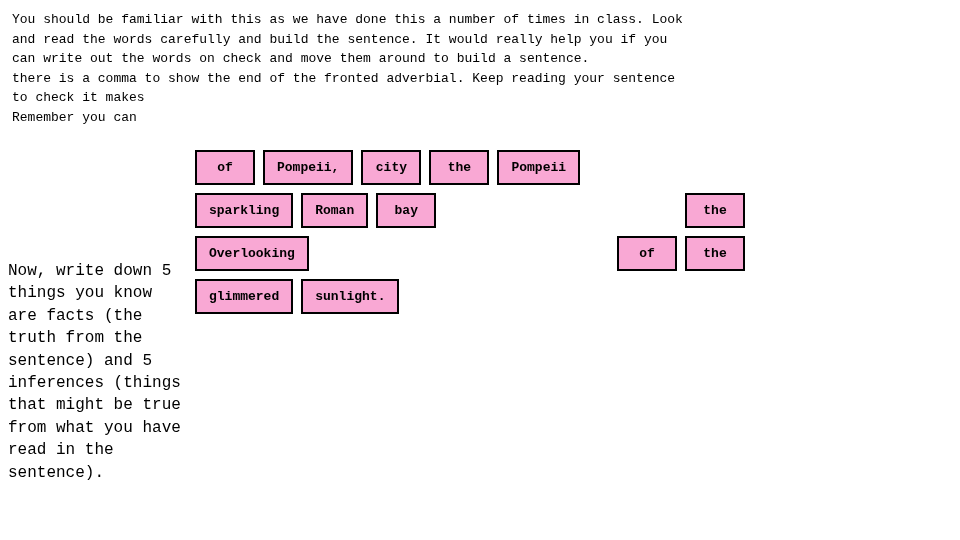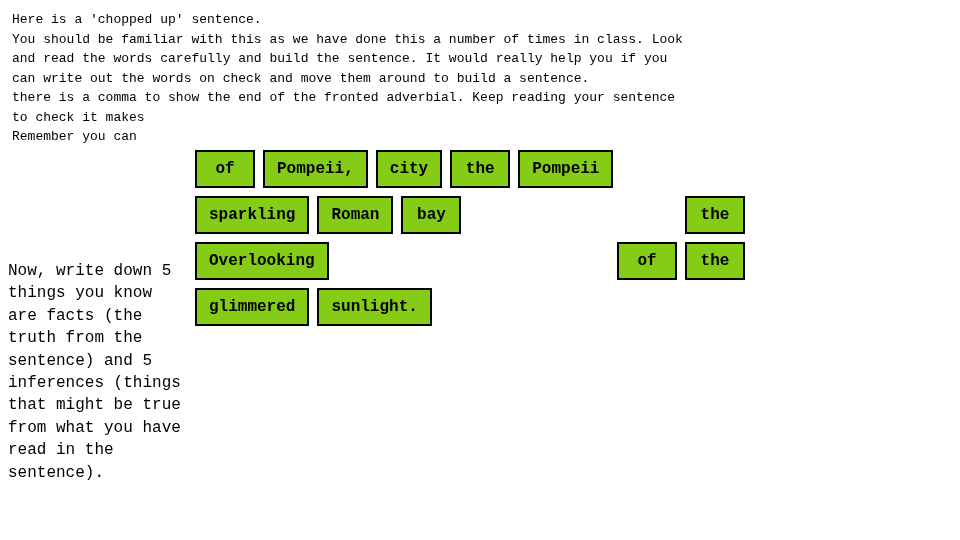--- a/index.html
+++ b/index.html
@@ -39,26 +39,26 @@
     .word-row {
       display: flex;
       flex-direction: row;
       gap: 8px;
       align-items: center;
     }
     .word-box {
       border: 2px solid #000;
       padding: 8px 12px;
       font-family: 'Courier New', Courier, monospace;
-      font-size: 16px;
+      font-size: 13px;
       font-weight: bold;
       text-align: center;
       min-width: 60px;
       position: relative;
-      background: #84cc16;
+      background: #f9a8d4;
     }
     .word-box.underlined::after {
       content: '';
       position: absolute;
       bottom: 6px;
       left: 8px;
       right: 8px;
       border-bottom: 2px wavy #555;
     }
     .side-note {
@@ -72,21 +72,20 @@
       color: #000;
     }
     .row1 { flex-wrap: nowrap; }
     .spacer { flex: 1; }
   </style>
 </head>
 <body>
 
 <div class="page">
   <div class="text-block">
-    <p>Here is a 'chopped up' sentence.</p>
     <p>You should be familiar with this as we have done this a number of times in class. Look</p>
     <p>and read the words carefully and build the sentence. It would really help you if you</p>
     <p>can write out the words on check and move them around to build a sentence.</p>
     <p>there is a comma to show the end of the fronted adverbial. Keep reading your sentence</p>
     <p>to check it makes</p>
     <p>Remember you can</p>
   </div>
 
   <div class="side-note">Now, write down 5 things you know are facts (the truth from the sentence) and 5 inferences (things that might be true from what you have read in the sentence).</div>
 

